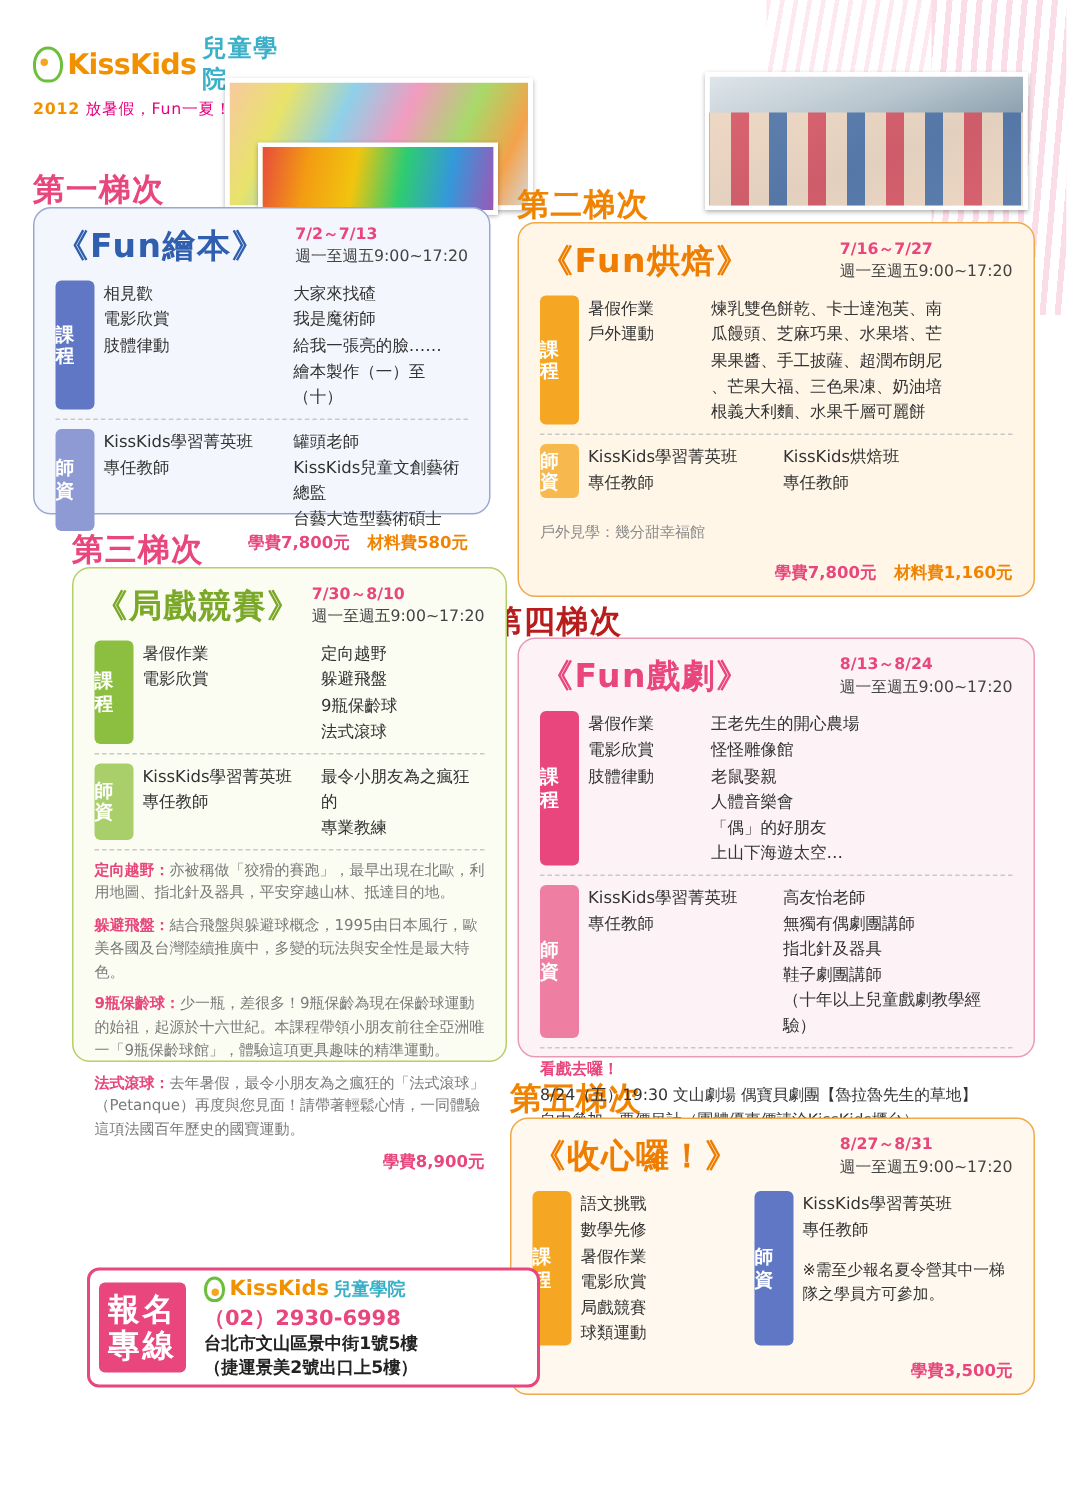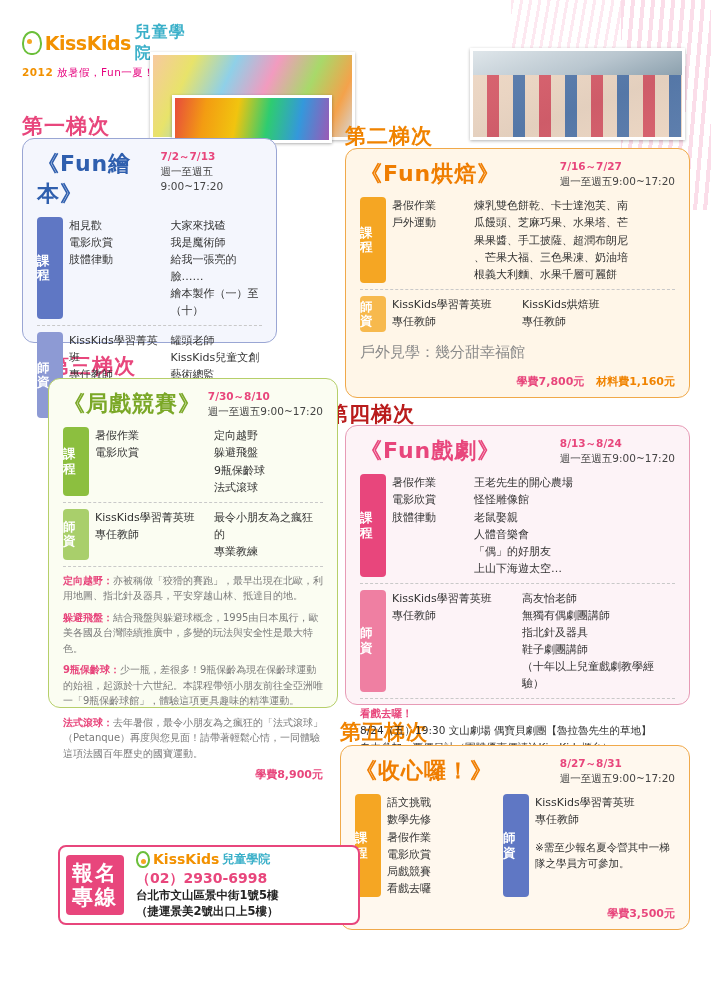--- a/index.html
+++ b/index.html
@@ -75,21 +75,21 @@
   .col { flex:1; line-height:1.55; font-size:11px; }
   .divider { border-top:1px dashed #c9c9c9; margin:6px 0; }
 
   .fee { text-align:right; font-size:11px; font-weight:bold; }
   .fee .f1 { color:#e8467c; }
   .fee .f2 { color:#f08300; margin-left:8px; }
 
   .note { font-size:10.5px; }
 
   
-  #card1 { left:22px; top:138px; width:255px; height:205px; border-color:#9aa6d4; background:#f4f6fd; }
+  #card1 { left:22px; top:138px; width:305px; height:205px; border-color:#9aa6d4; background:#f4f6fd; }
   #card1 .card-head { color:#2f5fae; }
   #card1 .dates .d1{ color:#e8467c; }
   #card1 .vtab.a { background:#5f77c4; }
   #card1 .vtab.b { background:#8d9ad4; }
 
   
   #card2 { left:345px; top:148px; width:345px; height:250px; border-color:#f0a94a; background:#fff6e8; }
   #card2 .card-head { color:#ef7d00; }
   #card2 .dates .d1{ color:#e8467c; }
   #card2 .vtab.a { background:#f5a623; }
@@ -130,21 +130,21 @@
   .contact .big { background:#e8467c; color:#fff; font-size:21px; font-weight:bold; line-height:1.15;
                   padding:6px 6px; margin:6px; border-radius:4px; letter-spacing:2px; text-align:center;}
   .contact .info { flex:1; padding-left:6px; }
   .contact .c-logo { display:flex; align-items:center; margin-bottom:2px; }
   .contact .c-kiss { font-size:14px; font-weight:bold; color:#f29100;}
   .contact .c-cn { font-size:12px; font-weight:bold; color:#3bb0c9; margin-left:3px;}
   .contact .phone { font-size:14px; font-weight:bold; color:#222; }
   .contact .phone .num { color:#e8467c; }
   .contact .addr { font-size:11.5px; font-weight:bold; color:#222; line-height:1.35;}
 
-  .outside { font-size:15px; color:#8a8a8a; }
+  .outside { font-size:10px; color:#8a8a8a; }
 </style>
 </head>
 <body>
 
 <div class="bg-stripes"></div>
 <div class="bg-corner-pink"></div>
 
 <div class="logo-wrap">
   <div class="logo-main">
     <span class="logo-egg"></span>
@@ -403,21 +403,21 @@
     <div class="row">
       <div class="vtab a" style="min-height:92px">
         <span>課程</span>
       </div>
       <div class="col" style="flex:0 0 110px">
         <div>語文挑戰</div>
         <div>數學先修</div>
         <div>暑假作業</div>
         <div>電影欣賞</div>
         <div>局戲競賽</div>
-        <div>看戲去囉</div>
+        <div>球類運動</div>
       </div>
       <div class="vtab b" style="min-height:36px">
         <span>師資</span>
       </div>
       <div class="col">
         <div>KissKids學習菁英班</div>
         <div>專任教師</div>
         <div class="note" style="margin-top:10px">※需至少報名夏令營其中一梯隊之學員方可參加。</div>
       </div>
     </div>

